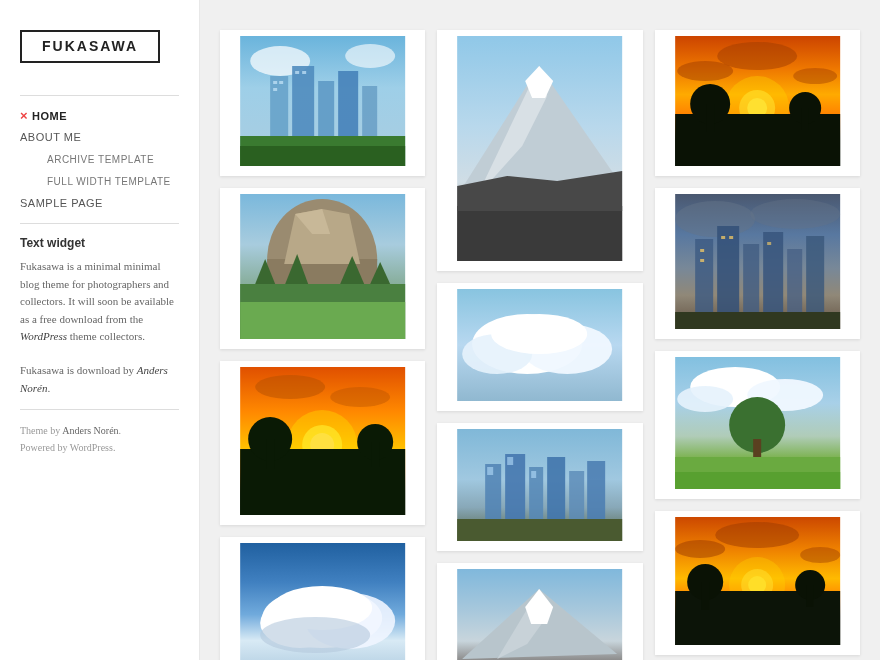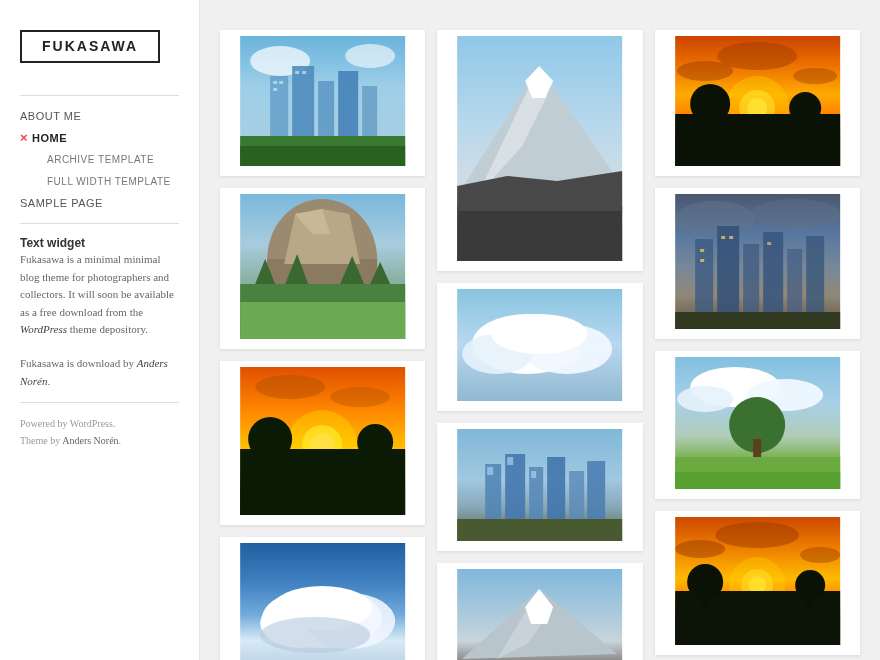--- a/index.html
+++ b/index.html
@@ -77,21 +77,21 @@
     }
     .nav-sub .nav-item {
       font-size: 10px;
       color: #777;
     }
     .widget-title {
       font-family: Arial, sans-serif;
       font-size: 12px;
       font-weight: bold;
       color: #333;
-      margin-bottom: 1px;
+      margin-bottom: 8px;
       margin-top: 10px;
     }
     .widget-text {
       font-size: 11px;
       color: #666;
       line-height: 1.6;
     }
     .widget-text a {
       font-style: italic;
       color: #444;
@@ -150,59 +150,59 @@
     <div class="logo-box">
       <span class="logo-text">FUKASAWA</span>
     </div>
 
     <hr class="sidebar-divider">
 
     
     <nav>
       <ul class="nav-list">
         <li>
-          <a class="nav-item">ABOUT ME</a>
+          <a class="nav-item active current">HOME</a>
         </li>
         <li>
-          <a class="nav-item active current">HOME</a>
+          <a class="nav-item">ABOUT ME</a>
         </li>
         <li class="nav-sub">
           <a class="nav-item">ARCHIVE TEMPLATE</a>
         </li>
         <li class="nav-sub">
           <a class="nav-item">FULL WIDTH TEMPLATE</a>
         </li>
         <li>
           <a class="nav-item">SAMPLE PAGE</a>
         </li>
       </ul>
     </nav>
 
     <hr class="sidebar-divider">
 
     
     <div>
       <div class="widget-title">Text widget</div>
       <p class="widget-text">
-        <span>Fukasawa is a minimal minimal blog theme for photographers and collectors. It will soon be available as a free download from the </span><a>WordPress</a><span> theme depository.</span>
+        <span>Fukasawa is a minimal minimal blog theme for photographers and collectors. It will soon be available as a free download from the </span><a>WordPress</a><span> theme collectors.</span>
       </p>
       <br>
       <p class="widget-text">
         <span>Fukasawa is download by </span><a>Anders Norén</a><span>.</span>
       </p>
     </div>
 
     <hr class="sidebar-divider">
 
     
     <div class="footer-text">
-      <div>Powered by WordPress.</div>
       <div>
         Theme by <a>Anders Norén</a>.
       </div>
+      <div>Powered by WordPress.</div>
     </div>
   </aside>
 
   <main class="main-content">
     <div class="masonry-grid">
 
       <div class="masonry-col">
         <div class="photo-card">
           <div class="photo-img img-placeholder">
             <svg width="100%" height="130" viewBox="0 0 165 130" xmlns="http://www.w3.org/2000/svg">

